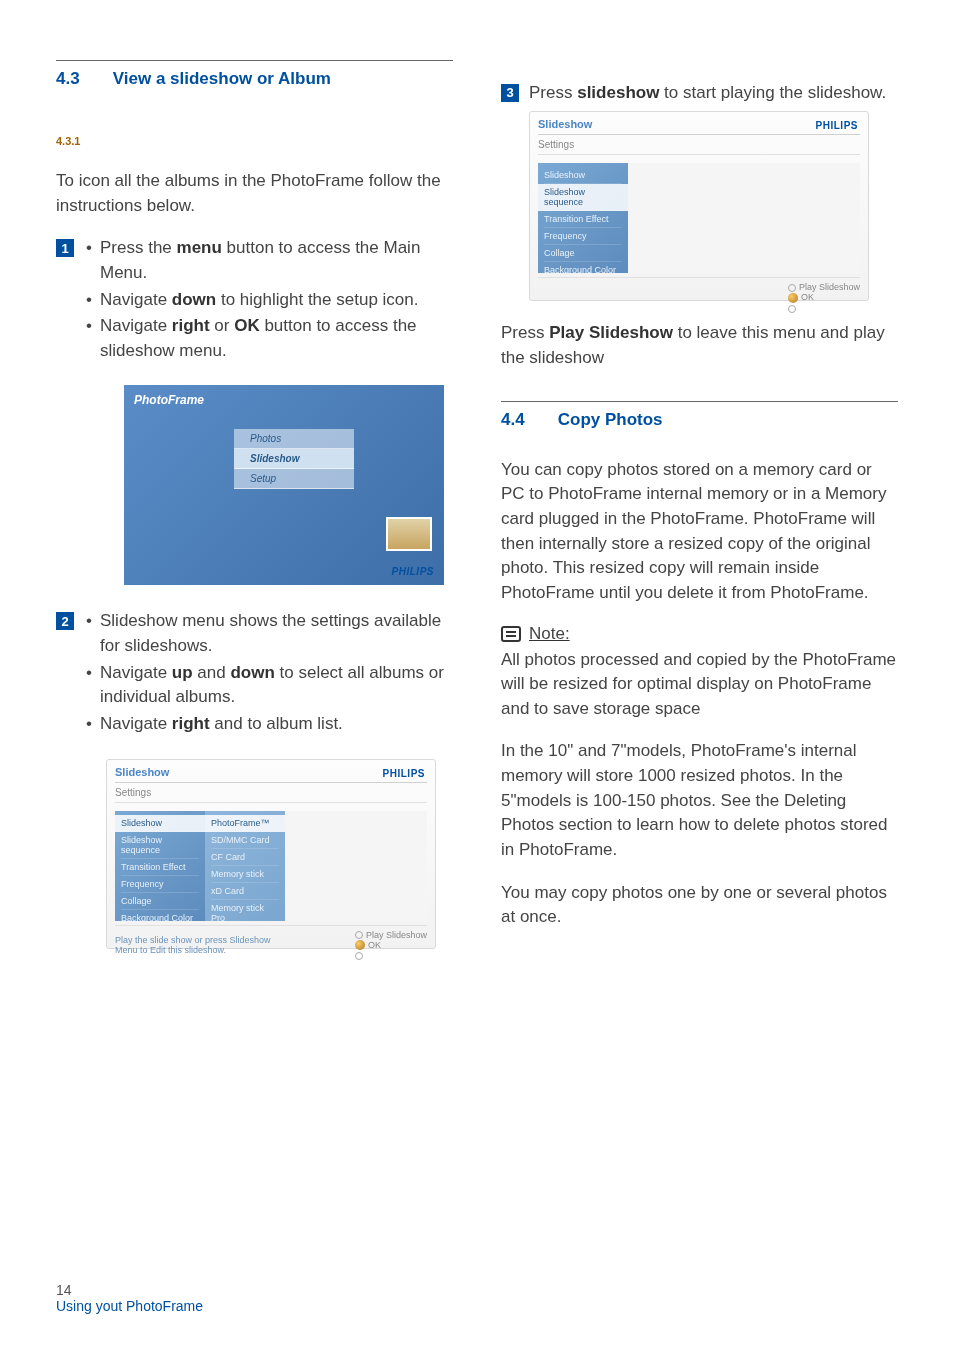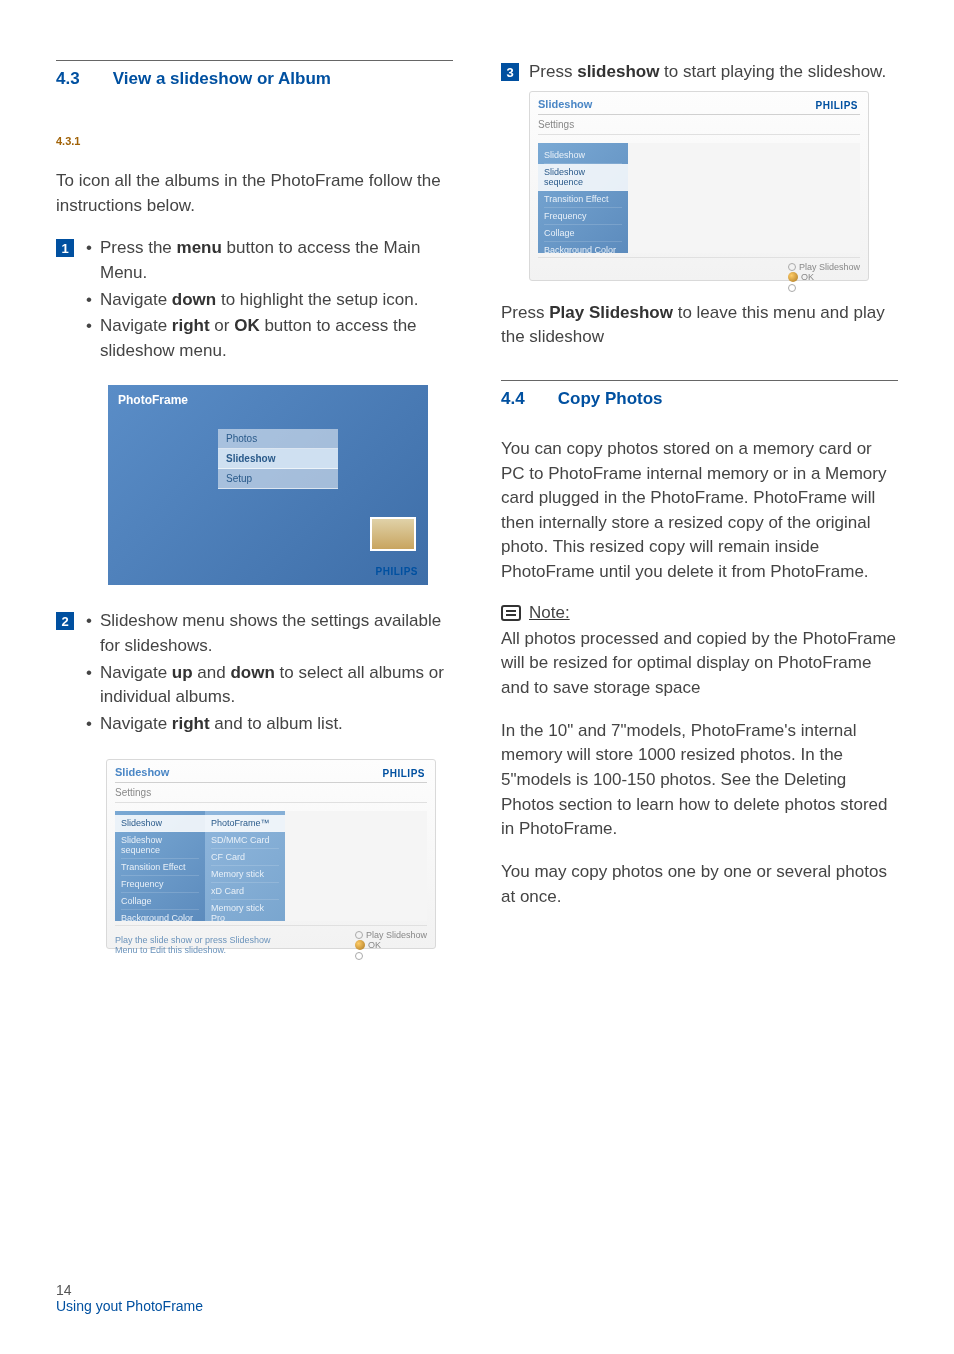--- a/index.html
+++ b/index.html
@@ -8,20 +8,21 @@
     background: #fff;
     width: 954px;
     height: 1354px;
     position: relative;
     color: #333;
   }
   .page {
     padding: 60px 56px 40px 56px;
     display: flex;
     gap: 48px;
+    align-items: center;
   }
   .col { flex: 1; min-width: 0; }
   hr.rule { border: none; border-top: 1px solid #666; margin: 0 0 8px 0; }
   .h-sec { color: #0050a0; font-weight: bold; font-size: 17px; margin-bottom: 28px; }
   .h-sec .num { display: inline-block; width: 52px; }
   .h-sub { color: #a16207; font-weight: bold; font-size: 11px; margin-bottom: 22px; display: flex; }
   .h-sub .num { flex: 0 0 52px; }
   .h-sub .txt { flex: 1; }
   p.body { font-size: 17px; line-height: 1.45; color: #444; margin-bottom: 18px; }
   .step { display: flex; align-items: flex-start; gap: 10px; margin-bottom: 4px; }
@@ -72,32 +73,33 @@
   .panel-mid .hi { background: rgba(255,255,255,0.85); color: #2a5a8a; margin: 0 -6px; padding: 3px 6px; }
   .panel-right { flex: 1; background: #f5f5f5; }
   .shot-foot { display: flex; justify-content: space-between; align-items: center; font-size: 9px; color: #888; border-top: 1px solid #e0e0e0; margin-top: 4px; padding-top: 4px; }
   .shot-foot .left { color: #6b93bb; max-width: 170px; }
   .shot-foot .right { text-align: left; color: #888; }
   .okdot { display:inline-block; width: 10px; height:10px; border-radius:50%; background: radial-gradient(circle at 35% 35%, #ffcc66, #aa7722); vertical-align: middle; margin-right: 3px;}
   .ring { display:inline-block; width:8px;height:8px;border:1px solid #aaa;border-radius:50%;vertical-align:middle;margin-right:3px;}
 
   
   .shot-blue {
-    margin: 6px 0 24px 52px;
+    margin: 6px 0 24px 68px;
     width: 320px; height: 200px;
     background: linear-gradient(135deg,#5a8dc7 0%, #3e6ea8 100%);
     position: relative;
     font-size: 11px;
+    font-style: italic;
   }
   .shot-blue .pf-title { color: #fff; font-weight: bold; padding: 8px 10px; font-size: 12px; }
   .shot-blue .menu {
     position: absolute; left: 110px; top: 44px; width: 120px;
     background: rgba(255,255,255,0.5);
   }
-  .shot-blue .menu div { padding: 4px 8px; color: #2a5a8a; font-size: 10px; border-bottom: 1px solid rgba(255,255,255,0.6); }
+  .shot-blue .menu div { padding: 4px 16px; color: #2a5a8a; font-size: 10px; border-bottom: 1px solid rgba(255,255,255,0.6); }
   .shot-blue .menu .sel { background: #cfe0f1; font-weight: bold; }
   .shot-blue .thumb {
     position: absolute; right: 12px; bottom: 34px; width: 46px; height: 34px;
     background: linear-gradient(#e0d2a8,#c8a560); border: 2px solid #fff;
   }
 
   .note-row { display: flex; align-items: center; gap: 8px; margin-bottom: 4px; text-decoration: underline; }
   .note-icon {
     width: 20px; height: 16px; border: 2px solid #333; border-radius: 3px; position: relative; flex: 0 0 20px;
   }

